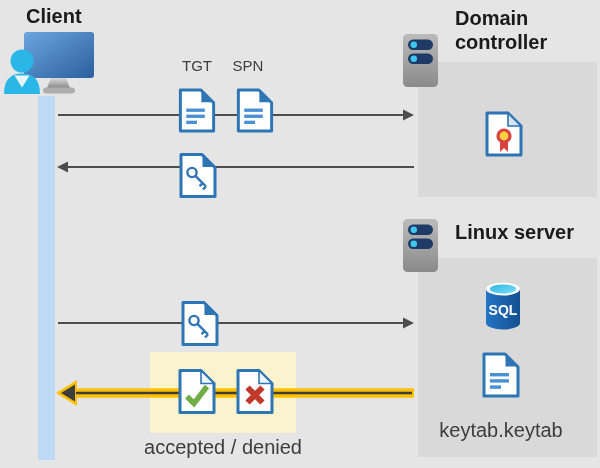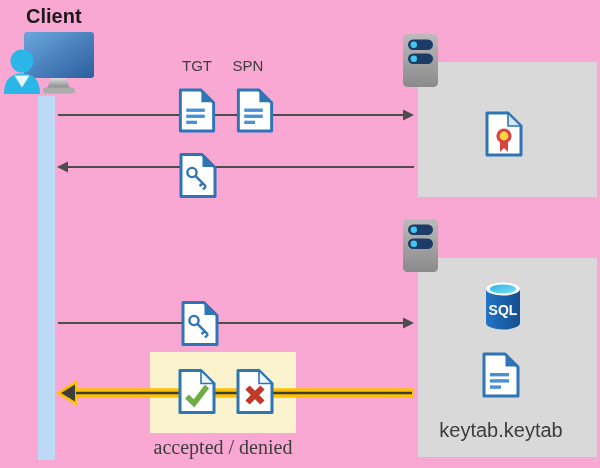--- a/index.html
+++ b/index.html
@@ -1,17 +1,17 @@
 <!DOCTYPE html>
 <html><head>
 <meta charset="utf-8">
 <style>
   html,body{margin:0;padding:0;background:#fff;}
   #stage{
-    position:relative;width:600px;height:468px;background:#f9a8d4;overflow:hidden;
+    position:relative;width:600px;height:468px;background:#e5e5e5;overflow:hidden;
     font-family:"Liberation Sans", sans-serif;
   }
   .abs{position:absolute;}
   .node-label{font-weight:bold;font-size:20px;color:#1a1a1a;line-height:1.22;}
   .small-label{font-size:15px;color:#3d3d3d;text-align:center;}
   .caption{font-size:20px;color:#3d3d3d;text-align:center;}
   .gray-box{background:#d9d9d9;}
   .yellow-box{background:#faf3cd;}
   .lifeline{background:#bed9f5;}
   svg{display:block;}
@@ -121,27 +121,29 @@
     <polygon points="51,48 66,48 70,58 47,58" fill="url(#gradStand)"></polygon>
     <rect x="43" y="57.5" width="32" height="6" rx="3" fill="#adadad"></rect>
     <circle cx="22" cy="31" r="11.5" fill="#2ab7e8"></circle>
     <path d="M4 64 Q4 43.5 22 43.5 Q40 43.5 40 64 Z" fill="#2ab7e8"></path>
     <polygon points="14.5,45.5 29.5,45.5 22,57.5" fill="#e9f6fd"></polygon>
   </svg>
 
   <svg class="abs" style="left:402px;top:33px;" width="37" height="55">
       <use href="#server-sym"></use>
     </svg>
+  <div class="abs node-label" style="left:455px;top:6px;width:112px;">Domain controller</div>
   <svg class="abs" style="left:484px;top:111px;" width="40" height="46">
       <use href="#doc-cert"></use>
     </svg>
 
   <svg class="abs" style="left:402px;top:218px;" width="37" height="55">
       <use href="#server-sym"></use>
     </svg>
+  <div class="abs node-label" style="left:455px;top:220px;white-space:nowrap;">Linux server</div>
 
   <svg class="abs" style="left:484px;top:281px;" width="38" height="51" viewBox="0 0 38 51">
     <path d="M2 8 V42 A17 6.5 0 0 0 36 42 V8 Z" fill="url(#gradSql)"></path>
     <ellipse cx="19" cy="8" rx="17" ry="6.5" fill="#ffffff"></ellipse>
     <ellipse cx="19" cy="8" rx="13.2" ry="4.6" fill="url(#gradSqlTop)"></ellipse>
     <text x="19" y="33.5" text-anchor="middle" font-family="Liberation Sans, sans-serif" font-weight="bold" font-size="14" fill="#ffffff">SQL</text>
   </svg>
 
   <svg class="abs" style="left:481px;top:351px;" width="40" height="48">
       <use href="#doc-lines"></use>
@@ -164,15 +166,15 @@
   <svg class="abs" style="left:180px;top:300px;" width="40" height="47">
       <use href="#doc-key"></use>
     </svg>
 
   <svg class="abs" style="left:177px;top:368px;" width="40" height="47">
       <use href="#doc-check"></use>
     </svg>
   <svg class="abs" style="left:235px;top:368px;" width="40" height="47">
       <use href="#doc-x"></use>
     </svg>
-  <div class="abs caption" style="left:123px;top:436px;width:200px;font-family:Liberation Serif, serif;">accepted / denied</div>
+  <div class="abs caption" style="left:123px;top:436px;width:200px;">accepted / denied</div>
 
 </div>
 
 </body></html>

